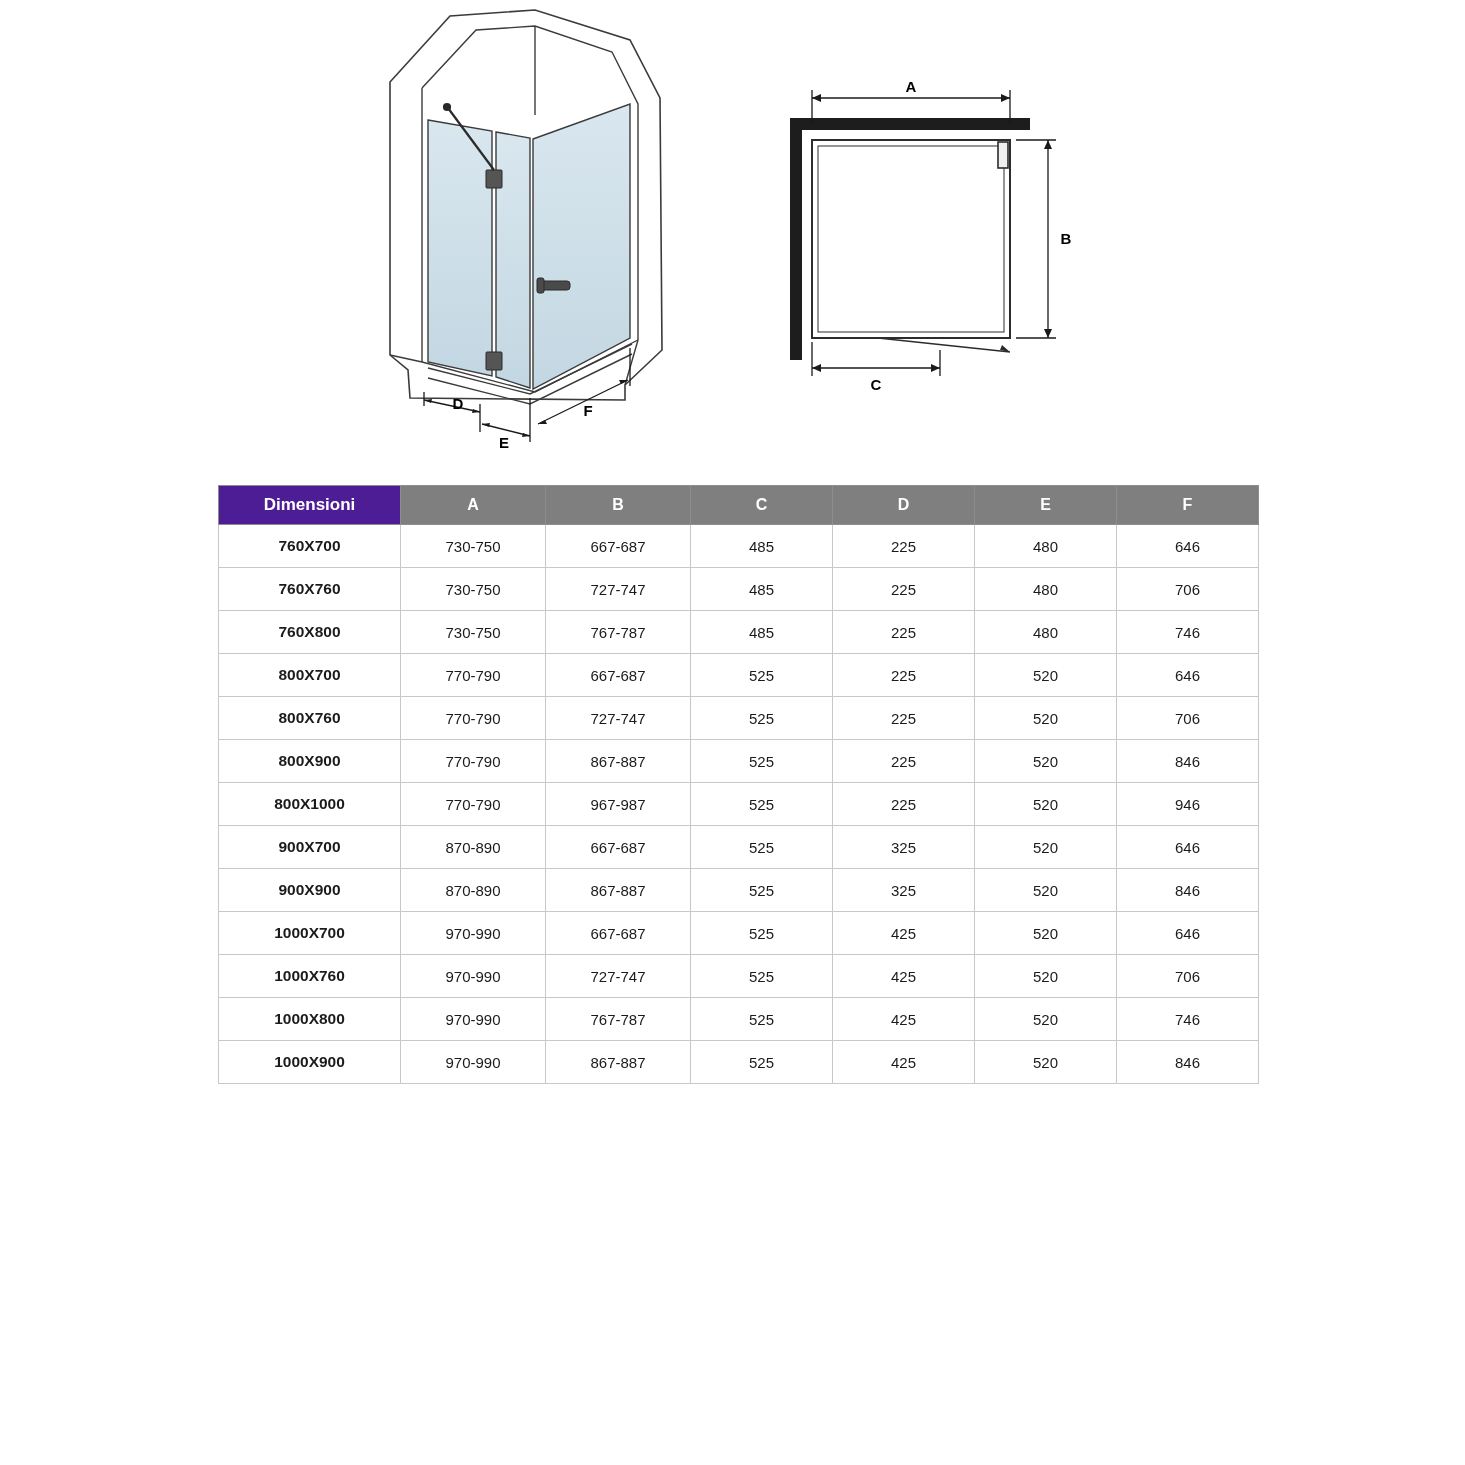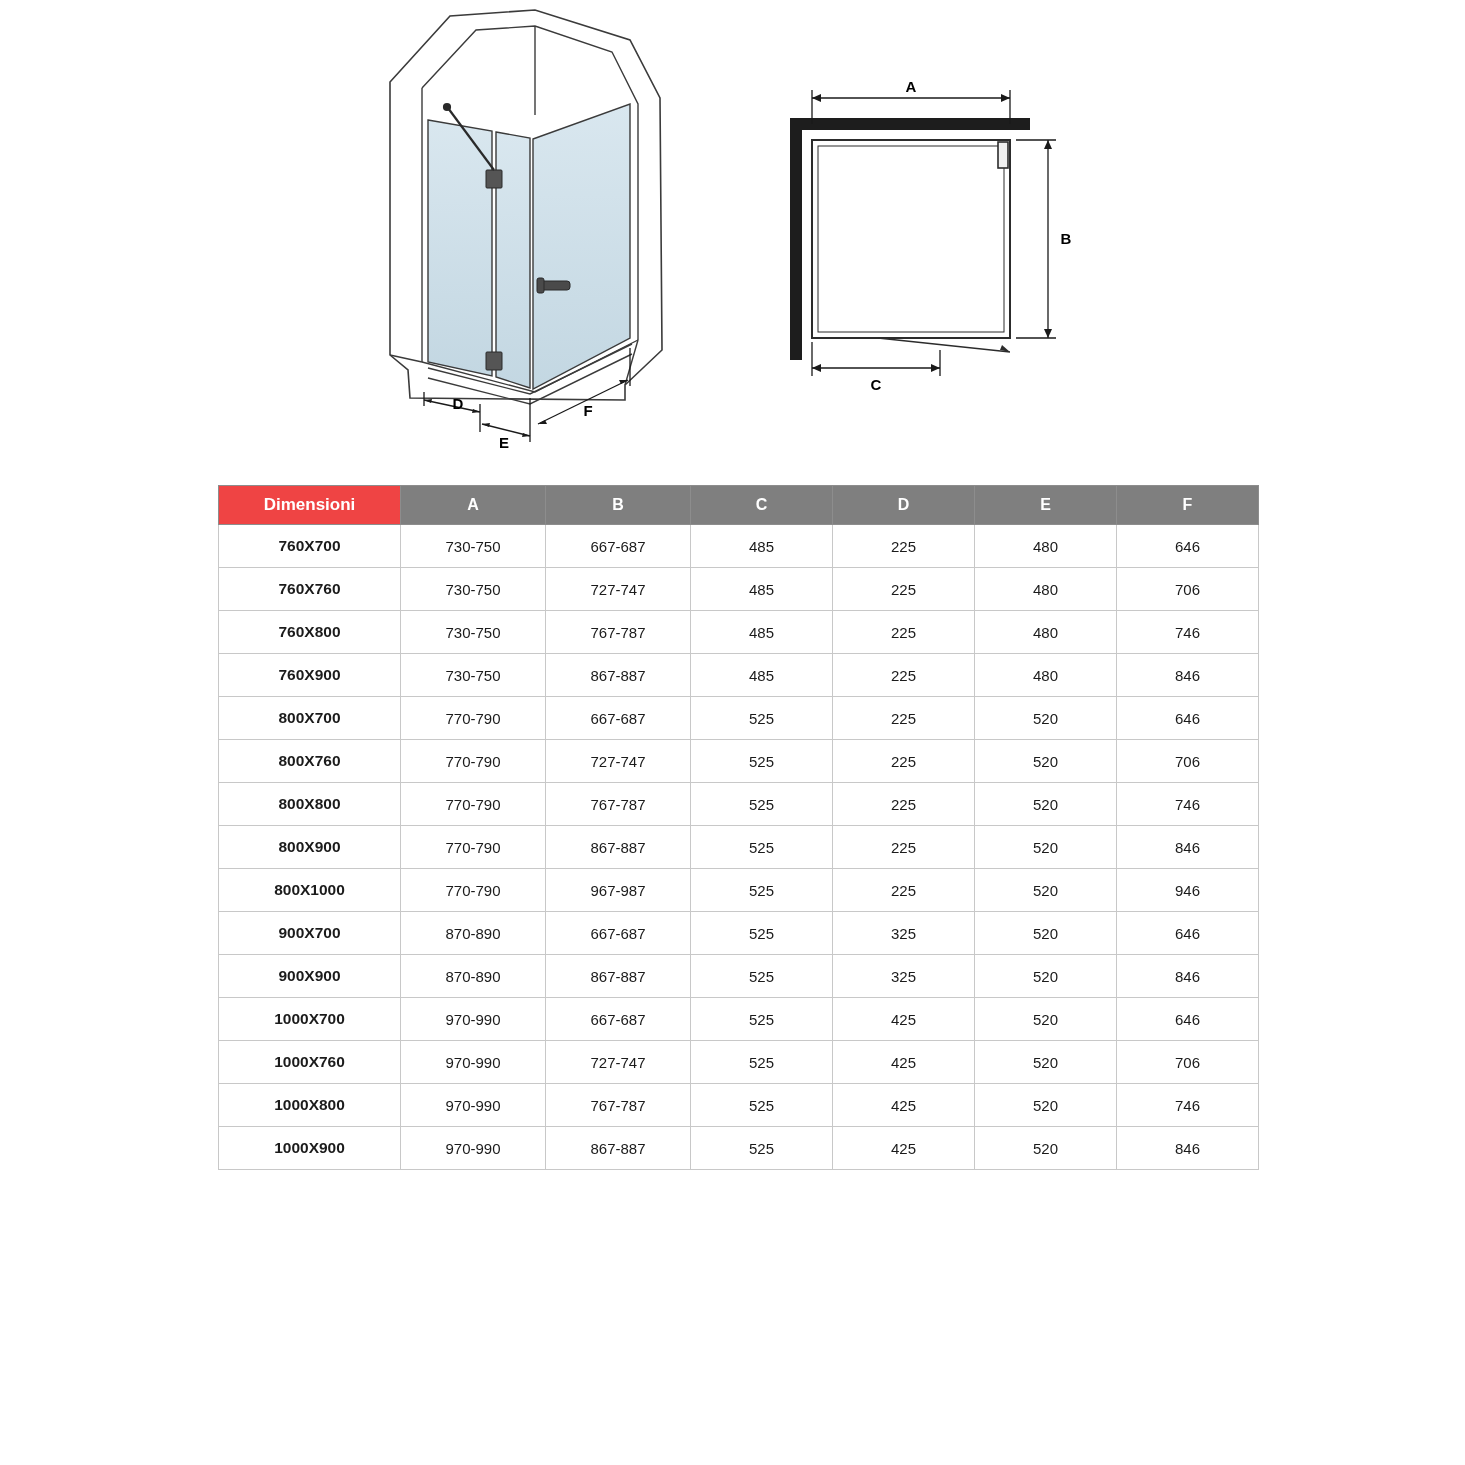--- a/index.html
+++ b/index.html
@@ -64,21 +64,21 @@
   }
   table.dims thead th {
     background: #7f7f7f;
     color: #ffffff;
     font-weight: bold;
     font-size: 16px;
     border: 1px solid #8d8d8d;
     height: 38px;
   }
   table.dims thead th.first {
-    background: #ef4444;
+    background: #4c1d95;
     font-size: 17px;
   }
   table.dims tbody td.rowhead {
     font-weight: bold;
     font-size: 15.5px;
     margin-top: 28px;
   }
   table.dims tbody tr td {
     background: #ffffff;
   }
@@ -270,56 +270,38 @@
           <tr>
             <td class="rowhead">760X800</td>
             <td>730-750</td>
             <td>767-787</td>
             <td>485</td>
             <td>225</td>
             <td>480</td>
             <td>746</td>
           </tr>
           <tr>
-            <td class="rowhead">760X900</td>
-            <td>730-750</td>
-            <td>867-887</td>
-            <td>485</td>
-            <td>225</td>
-            <td>480</td>
-            <td>846</td>
-          </tr>
-          <tr>
             <td class="rowhead">800X700</td>
             <td>770-790</td>
             <td>667-687</td>
             <td>525</td>
             <td>225</td>
             <td>520</td>
             <td>646</td>
           </tr>
           <tr>
             <td class="rowhead">800X760</td>
             <td>770-790</td>
             <td>727-747</td>
             <td>525</td>
             <td>225</td>
             <td>520</td>
             <td>706</td>
           </tr>
           <tr>
-            <td class="rowhead">800X800</td>
-            <td>770-790</td>
-            <td>767-787</td>
-            <td>525</td>
-            <td>225</td>
-            <td>520</td>
-            <td>746</td>
-          </tr>
-          <tr>
             <td class="rowhead">800X900</td>
             <td>770-790</td>
             <td>867-887</td>
             <td>525</td>
             <td>225</td>
             <td>520</td>
             <td>846</td>
           </tr>
           <tr>
             <td class="rowhead">800X1000</td>

